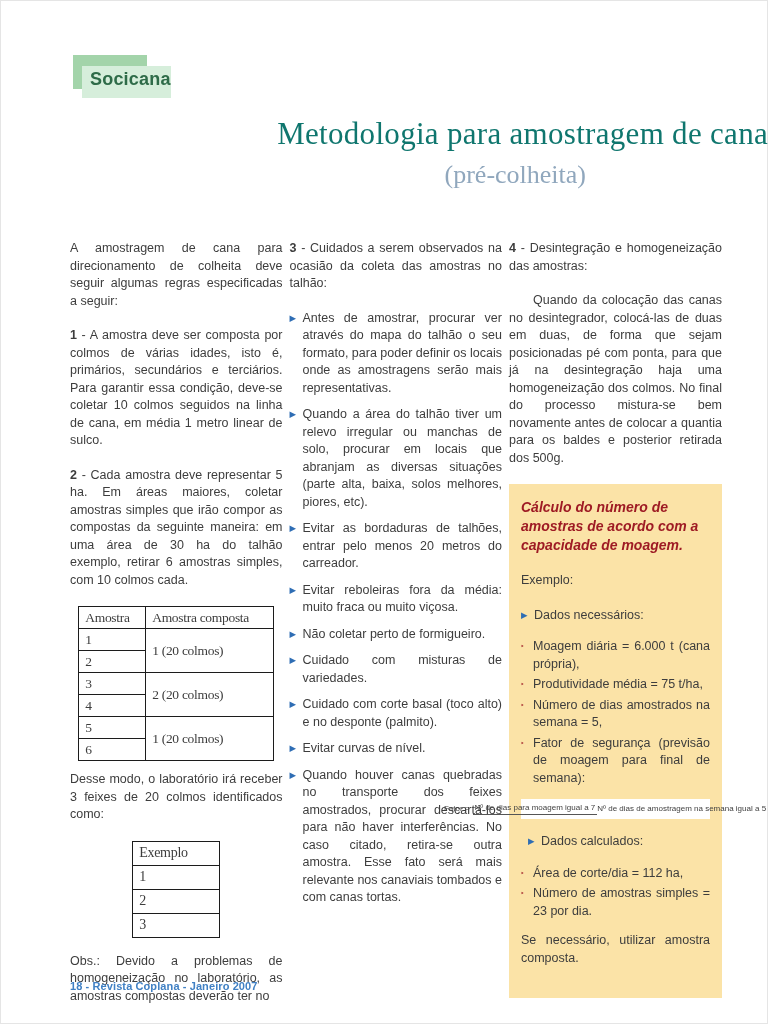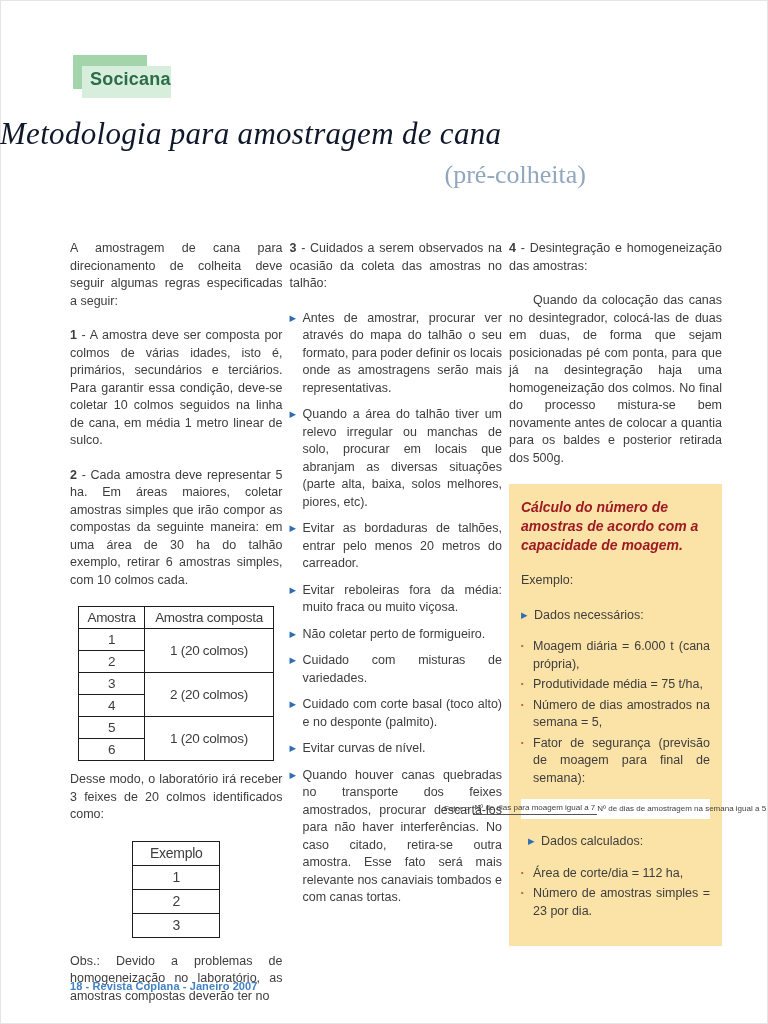--- a/index.html
+++ b/index.html
@@ -11,41 +11,41 @@
   
   .logo{position:absolute;left:73px;top:55px;}
   .logo-back{position:absolute;left:0;top:0;width:74px;height:34px;background:#a3d4aa;}
   .logo-front{position:absolute;left:9px;top:11px;width:89px;height:32px;background:#d6eedb;}
   .logo-text{
     position:absolute;left:17px;top:14px;white-space:nowrap;
     font-size:18px;font-weight:bold;color:#2e6b48;letter-spacing:.2px;
   }
   
   .main-title{
-    position:absolute;left:0;top:116px;width:768px;margin:0;text-align:left;
+    position:absolute;left:0;top:116px;width:768px;margin:0;text-align:right;
     font-family:"Liberation Serif",serif;font-weight:normal;
-    font-size:31px;color:#0f172a;letter-spacing:.3px;font-style:italic;
+    font-size:31px;color:#0f766e;letter-spacing:.3px;
   }
   .sub-title{
     position:absolute;top:160px;right:182px;margin:0;
     font-family:"Liberation Serif",serif;font-weight:normal;
     font-size:26px;color:#90a7bd;
   }
   
   .columns{
     position:absolute;left:70px;top:240px;width:652px;
     display:flex;gap:7px;align-items:flex-start;
   }
   .col{width:213px;font-size:12.5px;line-height:17.5px;text-align:justify;}
   .col p{margin:0 0 17px 0;}
   .num{font-weight:bold;}
   
   table{border-collapse:collapse;margin:0 auto;background:#fff;}
-  th,td{border:1.5px solid #1c1c1c;text-align:center;padding:1px 6px;
-        font-size:13.5px;line-height:18px;font-weight:normal;letter-spacing:-.3px;}
+  th,td{border:1.5px solid #1c1c1c;padding:1px 6px;
+        font-size:13.5px;line-height:18px;font-weight:normal;letter-spacing:-.3px;font-family:Liberation Serif, serif;}
   .tbl-samples{width:196px;margin-bottom:10px;margin-top:2px;}
   .tbl-samples td,.tbl-samples th{height:19px;}
   .tbl-example{width:88px;margin-bottom:15px;}
   .tbl-example td,.tbl-example th{height:21px;font-size:14px;}
   
   .bullet{display:flex;margin:0 0 9px 0;}
   .arrow{flex:0 0 13px;color:#2e6db4;font-size:8.5px;line-height:17.5px;}
   .bullet .btxt{flex:1;text-align:justify;}
   
   .indent-para{text-indent:24px;}
@@ -245,20 +245,21 @@
           <div class="sub-bullet">
               <span class="sub-arrow">‣</span>
               <span class="btxt">Área de corte/dia = 112 ha,</span>
             </div>
           <div class="sub-bullet">
               <span class="sub-arrow">‣</span>
               <span class="btxt">Número de amostras simples = 23 por dia.</span>
             </div>
         </div>
 
+        <p class="box-footer">Se necessário, utilizar amostra composta.</p>
       </div>
 
     </div>
 
   </div>
 
   <div class="page-footer">18 - Revista Coplana - Janeiro 2007</div>
 
 </div>
 

